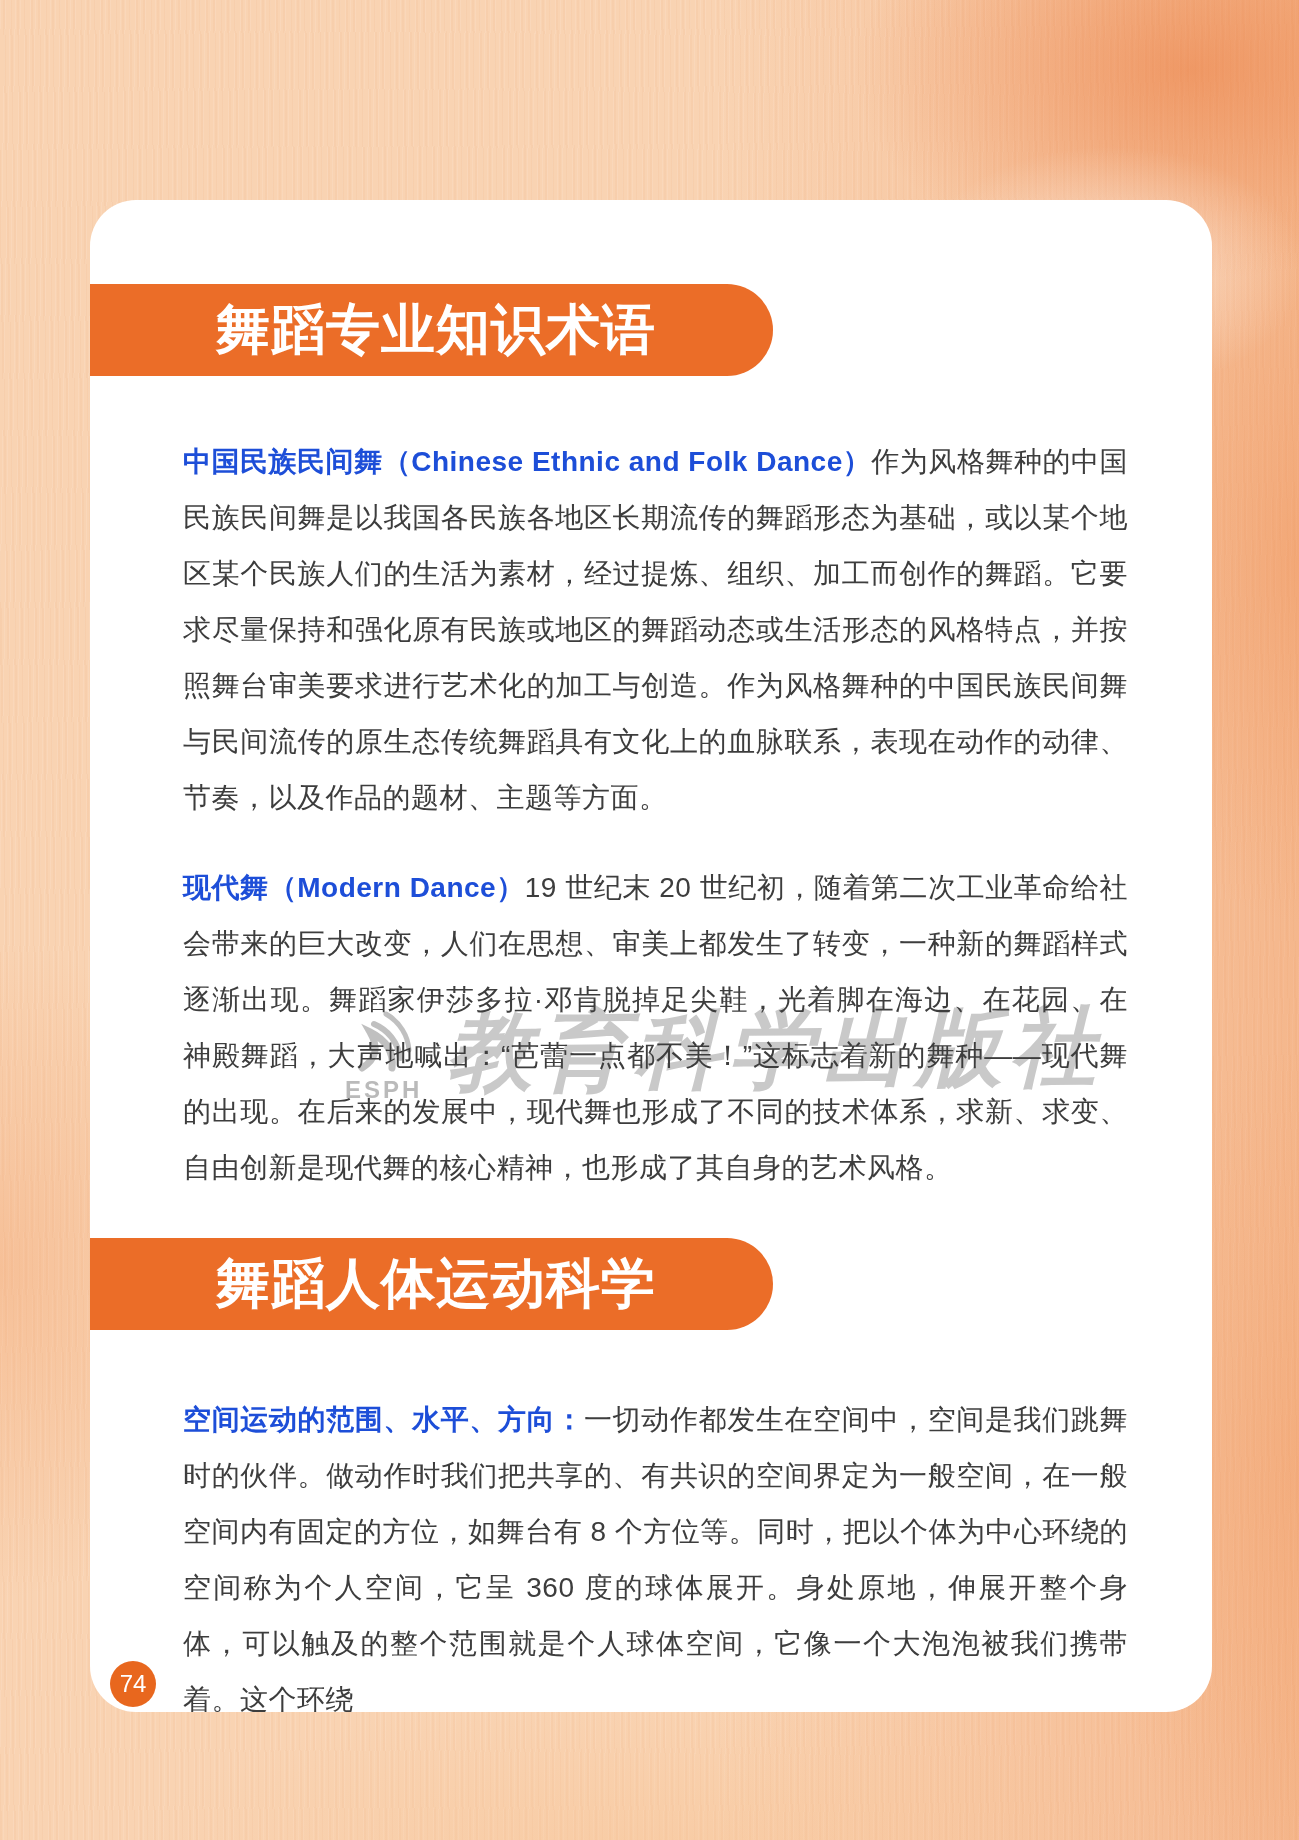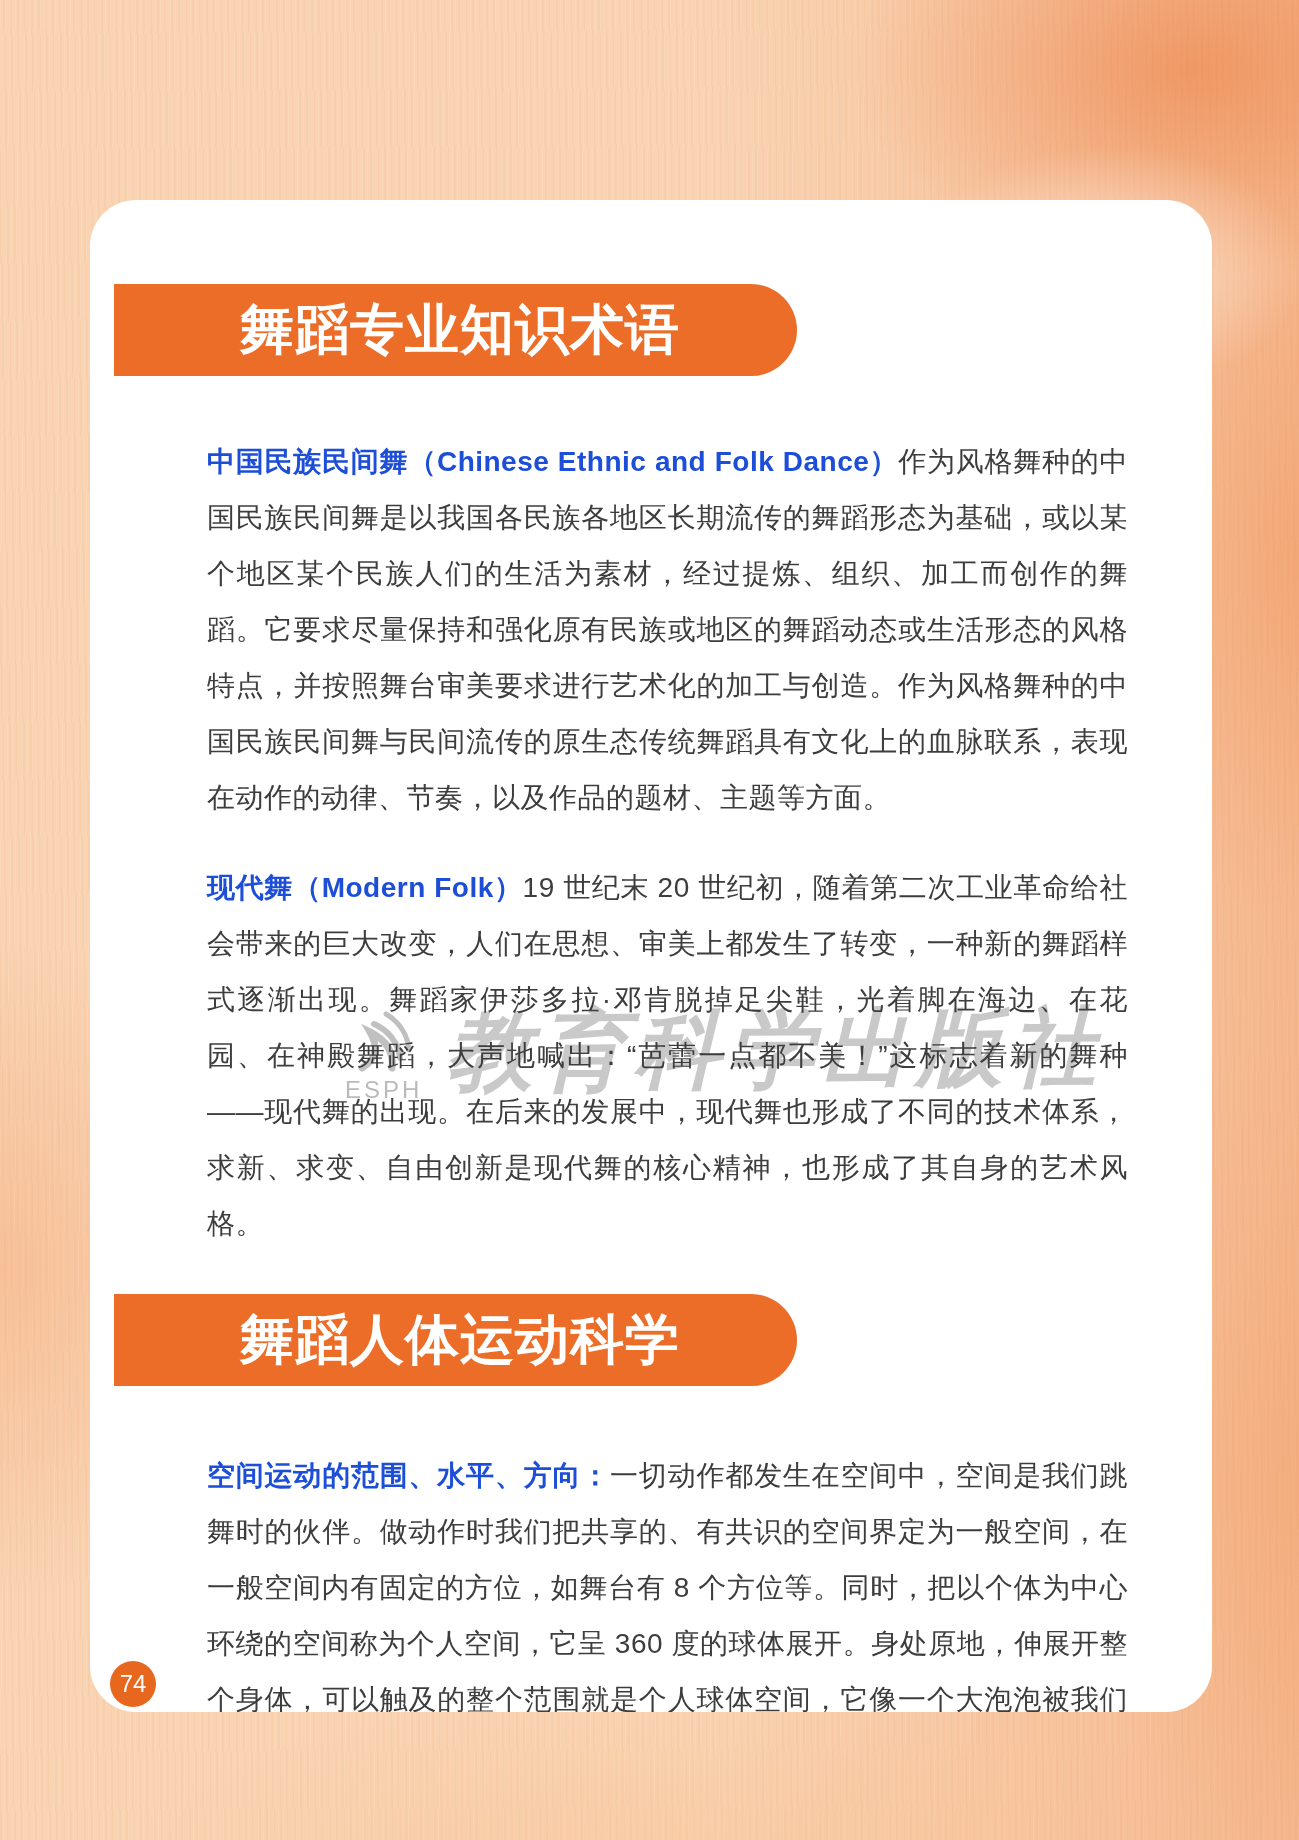--- a/index.html
+++ b/index.html
@@ -23,21 +23,21 @@
   }
 
   .card{
     position:absolute; left:90px; top:200px;
     width:1122px; height:1512px;
     background:#ffffff;
     border-radius:46px;
     overflow:hidden;
   }
 
-  .card-content{ position:relative; z-index:2;padding-left:24px; }
+  .card-content{ position:relative; z-index:2; }
 
   .banner{
     width:683px; height:92px;
     background:#EB6D28;
     border-radius:0 46px 46px 0;
     display:flex; align-items:center;
     box-sizing:border-box;
     padding-left:126px;
   }
   .banner-title{
@@ -71,21 +71,21 @@
   .watermark{
     position:absolute; left:255px; top:800px;
     z-index:1;
     display:flex; align-items:flex-start;
     pointer-events:none;
     user-select:none;
   }
   .wm-mark{ display:flex; flex-direction:column; align-items:center; margin-top:6px; }
   .wm-abbr{
     font-family:"Liberation Sans",sans-serif;
-    font-weight:normal;
+    font-weight:bold;
     font-size:24px;
     letter-spacing:3px;
     color:rgba(130,130,130,0.55);
     margin-top:-4px;
   }
   .wm-name{
     font-family:"DejaVu Serif","Liberation Serif",serif;
     font-style:italic;
     font-weight:bold;
     font-size:86px;
@@ -131,21 +131,21 @@
     </div>
 
     <div class="card-content">
 
       <div class="banner banner-1">
         <span class="banner-title">舞蹈专业知识术语</span>
       </div>
 
       <p class="para para-1"><span class="para-head">中国民族民间舞（Chinese Ethnic and Folk Dance）</span><span>作为风格舞种的中国民族民间舞是以我国各民族各地区长期流传的舞蹈形态为基础，或以某个地区某个民族人们的生活为素材，经过提炼、组织、加工而创作的舞蹈。它要求尽量保持和强化原有民族或地区的舞蹈动态或生活形态的风格特点，并按照舞台审美要求进行艺术化的加工与创造。作为风格舞种的中国民族民间舞与民间流传的原生态传统舞蹈具有文化上的血脉联系，表现在动作的动律、节奏，以及作品的题材、主题等方面。</span></p>
 
-      <p class="para para-2"><span class="para-head">现代舞（Modern Folk）</span><span>19 世纪末 20 世纪初，随着第二次工业革命给社会带来的巨大改变，人们在思想、审美上都发生了转变，一种新的舞蹈样式逐渐出现。舞蹈家伊莎多拉·邓肯脱掉足尖鞋，光着脚在海边、在花园、在神殿舞蹈，大声地喊出：“芭蕾一点都不美！”这标志着新的舞种——现代舞的出现。在后来的发展中，现代舞也形成了不同的技术体系，求新、求变、自由创新是现代舞的核心精神，也形成了其自身的艺术风格。</span></p>
+      <p class="para para-2"><span class="para-head">现代舞（Modern Dance）</span><span>19 世纪末 20 世纪初，随着第二次工业革命给社会带来的巨大改变，人们在思想、审美上都发生了转变，一种新的舞蹈样式逐渐出现。舞蹈家伊莎多拉·邓肯脱掉足尖鞋，光着脚在海边、在花园、在神殿舞蹈，大声地喊出：“芭蕾一点都不美！”这标志着新的舞种——现代舞的出现。在后来的发展中，现代舞也形成了不同的技术体系，求新、求变、自由创新是现代舞的核心精神，也形成了其自身的艺术风格。</span></p>
 
       <div class="banner banner-2">
         <span class="banner-title">舞蹈人体运动科学</span>
       </div>
 
       <p class="para para-3"><span class="para-head">空间运动的范围、水平、方向：</span><span>一切动作都发生在空间中，空间是我们跳舞时的伙伴。做动作时我们把共享的、有共识的空间界定为一般空间，在一般空间内有固定的方位，如舞台有 8 个方位等。同时，把以个体为中心环绕的空间称为个人空间，它呈 360 度的球体展开。身处原地，伸展开整个身体，可以触及的整个范围就是个人球体空间，它像一个大泡泡被我们携带着。这个环绕</span></p>
 
     </div>
   </div>
 

